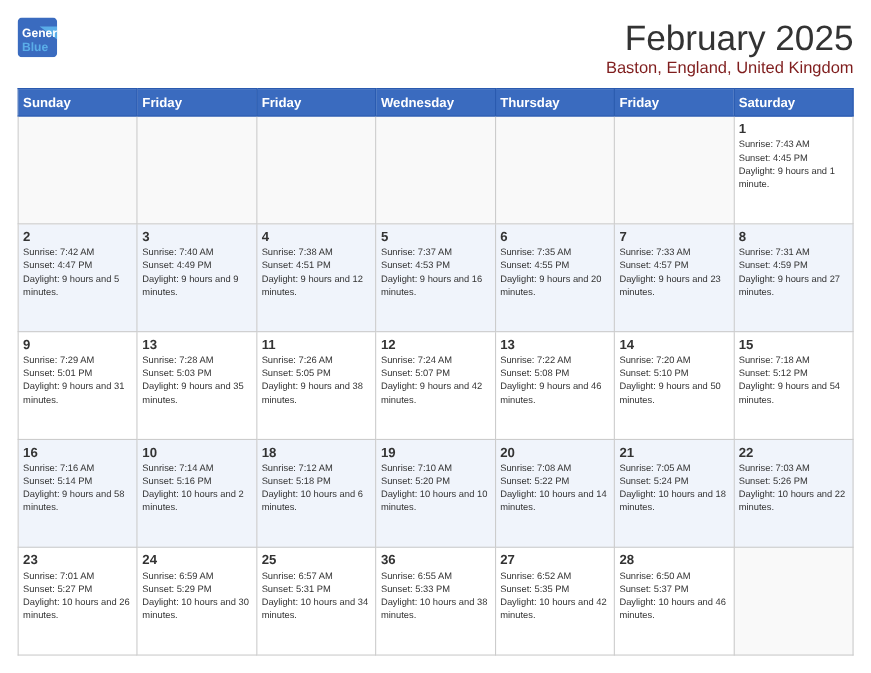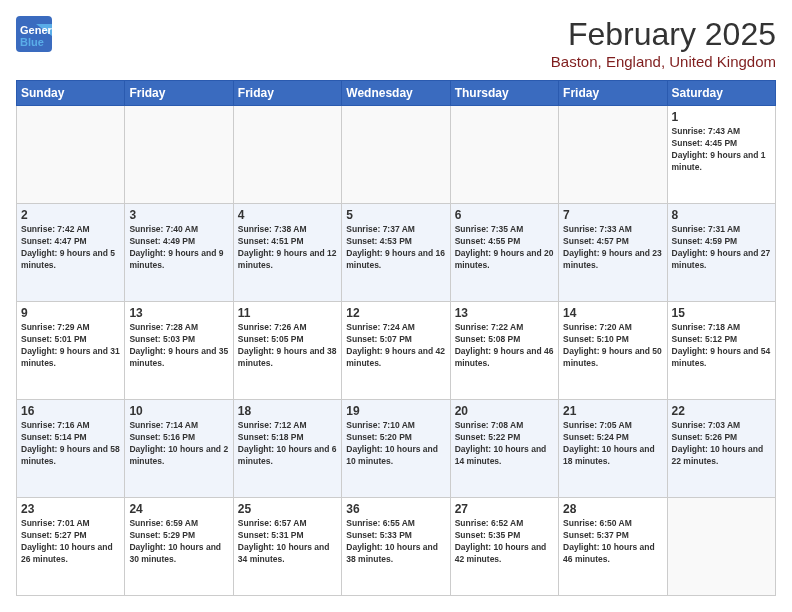--- a/index.html
+++ b/index.html
@@ -68,21 +68,20 @@
       font-size: 12px;
       font-weight: bold;
       color: #333;
       display: block;
       margin-bottom: 2px;
     }
     .day-info {
       font-size: 8.5px;
       line-height: 1.4;
       color: #333;
-      font-weight: bold;
     }
     .empty-cell {
       background: #f9f9f9;
     }
     .row-alt {
       background: #f0f4fb;
     }
   </style>
 </head>
 <body>

